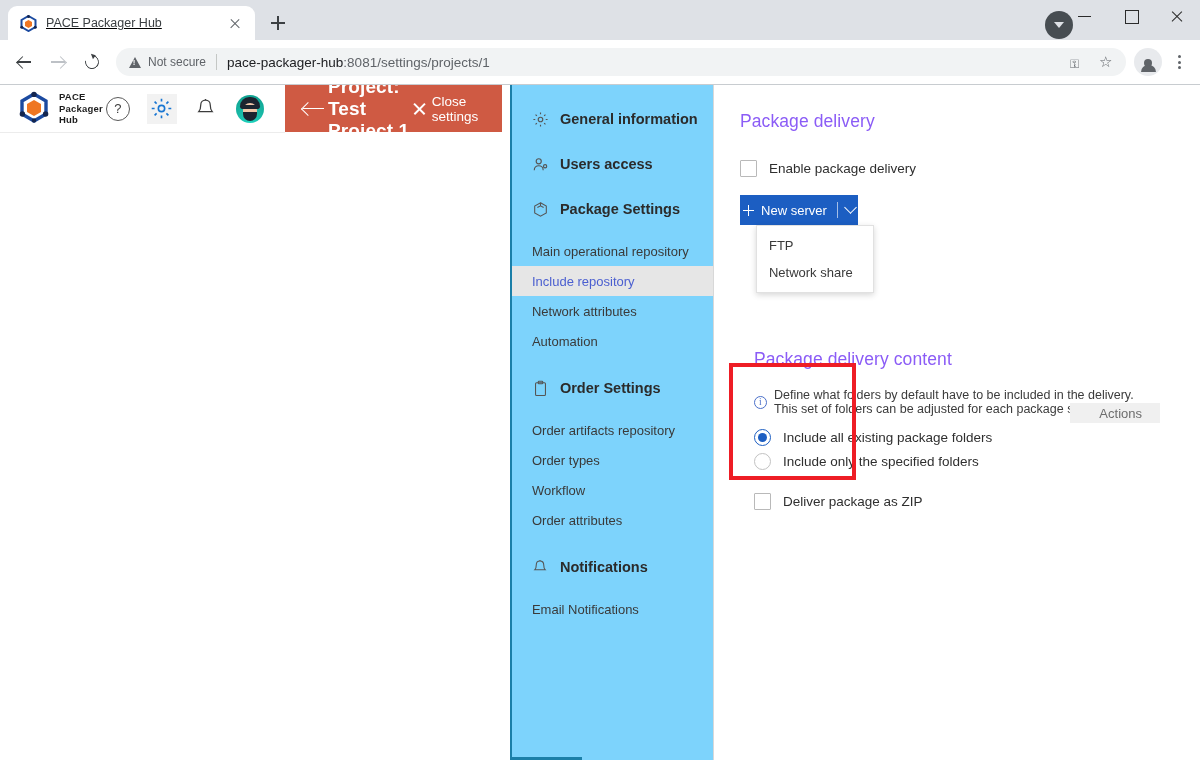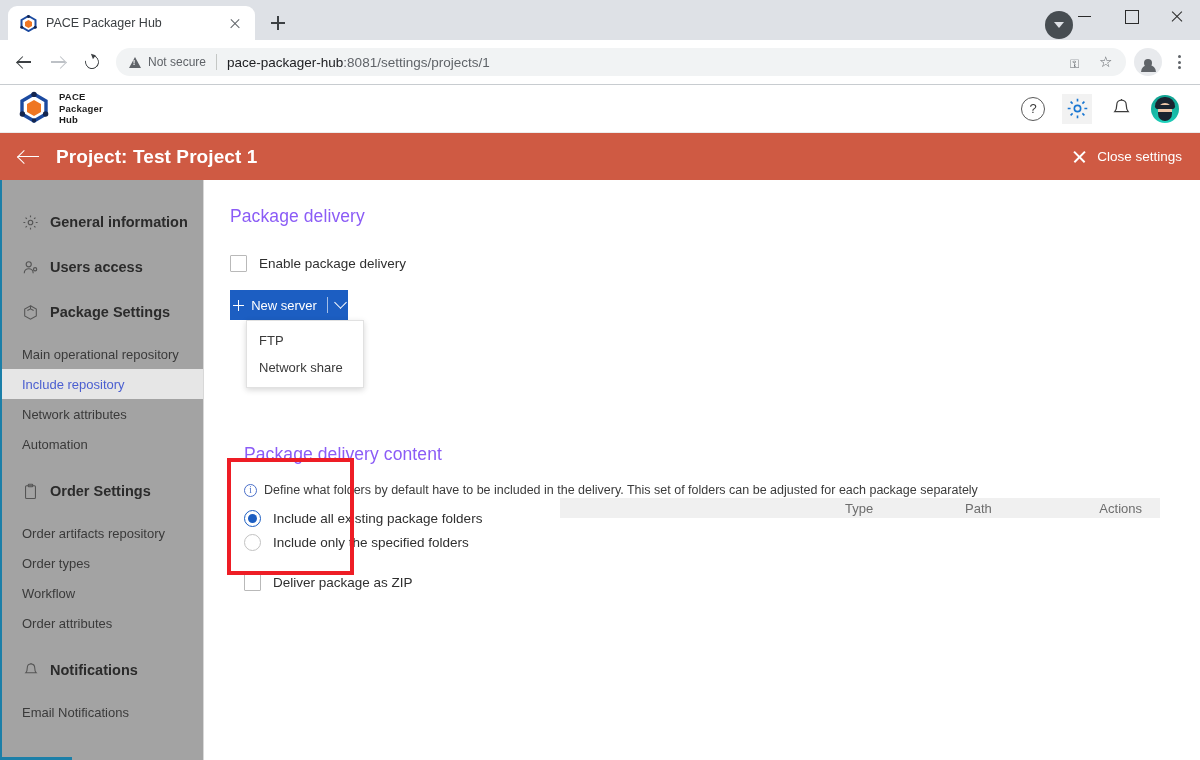--- a/index.html
+++ b/index.html
@@ -8,21 +8,21 @@
     font-family: "Liberation Sans", sans-serif;
     background: #ffffff;
     overflow: hidden;
   }
 
   
   .browser { width: 1200px; height: 760px; display: flex; flex-direction: column; background: #ffffff; }
 
   .titlebar {
     height: 40px; background: #dee1e6; display: flex; align-items: flex-end;
-    position: relative; flex: 0 0 40px;
+    position: relative; flex: 0 0 40px; text-decoration: underline;
   }
   .tabstrip { display: flex; align-items: flex-end; height: 40px; padding-left: 8px; }
   .tab {
     display: flex; align-items: center; height: 34px; width: 247px;
     background: #ffffff; border-radius: 9px 9px 0 0; padding: 0 10px 0 12px;
     position: relative; gap: 9px;
   }
   .tab-favicon { width: 17px; height: 17px; flex: 0 0 17px; position: relative; }
   .tab-title {
     font-size: 12.5px; color: #3c4043; white-space: nowrap; overflow: hidden;
@@ -122,21 +122,21 @@
   }
   .kebab { width: 26px; height: 32px; position: relative; flex: 0 0 26px; margin-left: 2px; }
   .kebab i {
     position: absolute; left: 11.5px; width: 3.2px; height: 3.2px; border-radius: 50%; background: #5f6368;
   }
   .kebab i:nth-child(1) { top: 9px; }
   .kebab i:nth-child(2) { top: 14.5px; }
   .kebab i:nth-child(3) { top: 20px; }
 
   
-  .page { flex: 1; display: flex; flex-direction: column; background: #fff; position: relative; overflow: hidden; }
+  .page { flex: 1; display: flex; flex-direction: row; background: #fff; position: relative; overflow: hidden; }
 
   .apphead {
     height: 48px; flex: 0 0 48px; display: flex; align-items: center; padding-left: 18px;
     background: #ffffff; border-bottom: 1px solid #ececec;
   }
   .logo-wrap { display: flex; align-items: center; gap: 9px; }
   .logo-text { font-size: 9.5px; font-weight: bold; color: #1d1d1d; line-height: 11.5px; letter-spacing: .2px; }
   .head-icons { margin-left: auto; display: flex; align-items: center; gap: 14px; padding-right: 20px; }
   .hicon { width: 30px; height: 30px; display: flex; align-items: center; justify-content: center; position: relative; }
   .hicon.active { background: #f2f2f2; }
@@ -178,22 +178,22 @@
   .close-settings { margin-left: auto; display: flex; align-items: center; gap: 10px; font-size: 13.5px; }
   .x-ico { width: 15px; height: 15px; position: relative; }
   .x-ico::before, .x-ico::after { content:""; position:absolute; left:0; top:7px; width:15px; height:1.5px; background:#fff; }
   .x-ico::before { transform: rotate(45deg); }
   .x-ico::after  { transform: rotate(-45deg); }
 
   .body-split { flex: 1; display: flex; overflow: hidden; position: relative; }
 
   
   .sidebar {
-    width: 204px; flex: 0 0 204px; background: #a3a3a3; border-right: 1px solid #d8d8d8;
-    padding-top: 24px; position: relative;
+    width: 204px; flex: 0 0 204px; background: #7dd3fc; border-right: 1px solid #d8d8d8;
+    padding-top: 16px; position: relative; margin-left: 8px;
   }
   .nav-group {
     display: flex; align-items: center; gap: 11px; padding: 0 0 0 22px; height: 36px;
     font-size: 14.5px; font-weight: bold; color: #2b2b2b;
   }
   .nav-group .gico { width: 17px; height: 17px; display: flex; align-items: center; justify-content: center; }
   .nav-sub {
     height: 30px; display: flex; align-items: center; padding-left: 22px;
     font-size: 13px; color: #3a3a3a;
   }

